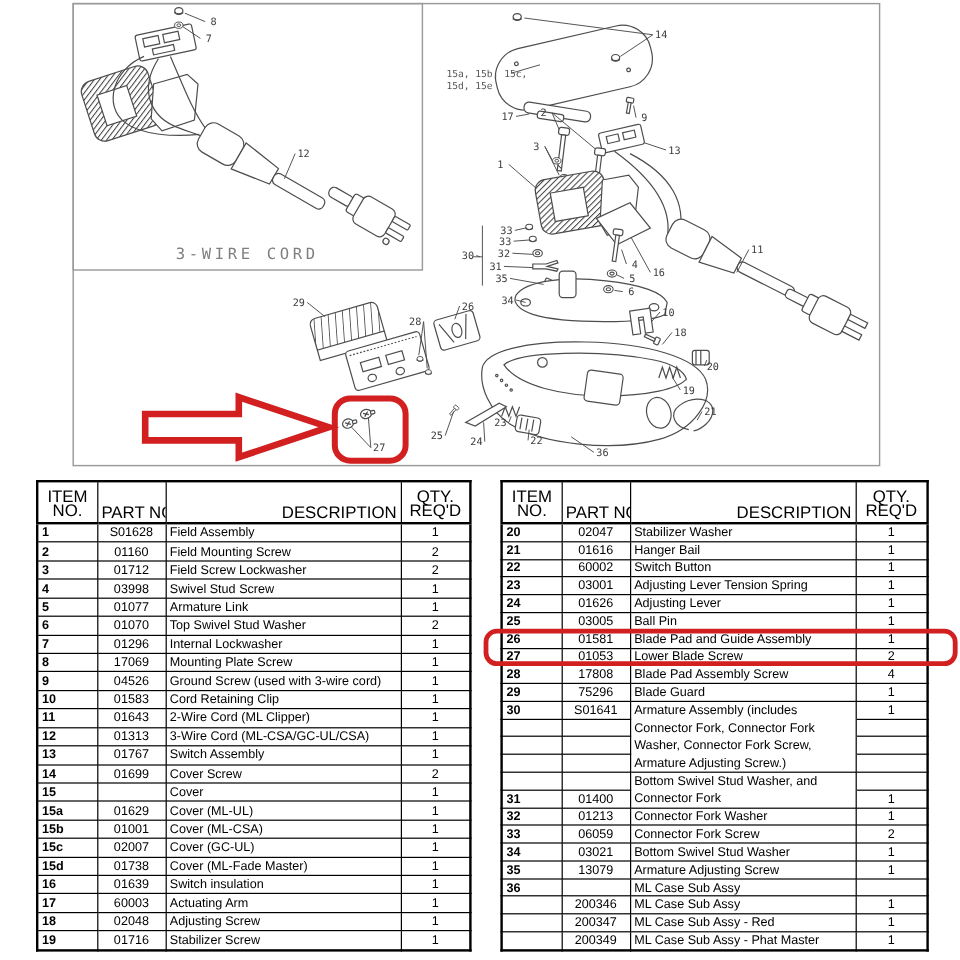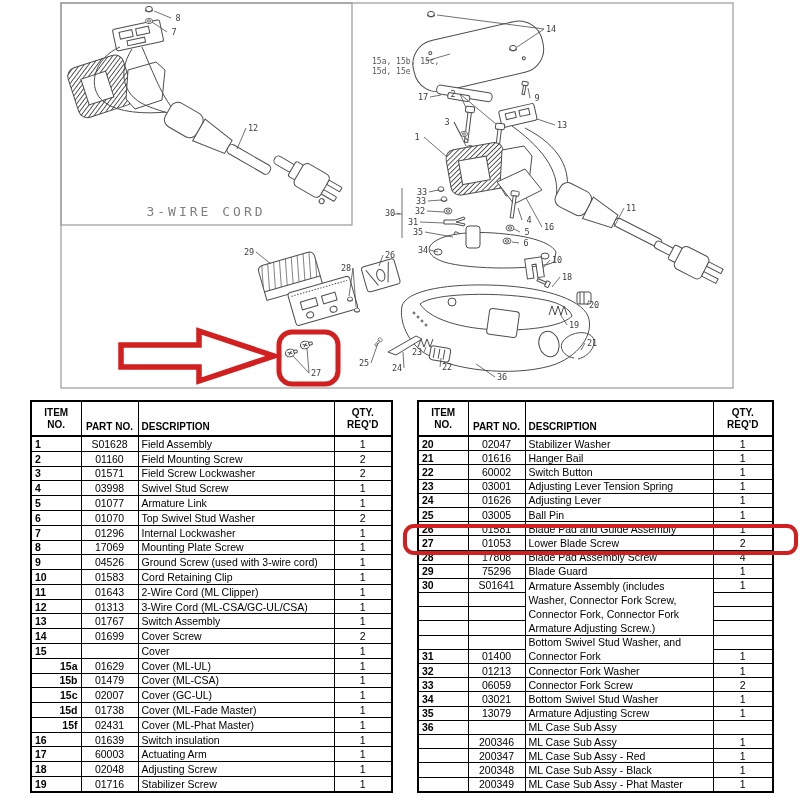--- a/index.html
+++ b/index.html
@@ -14,25 +14,25 @@
   .leader{stroke:#4d4d4d;stroke-width:0.8}
   .boxline{fill:none;stroke:#9a9a9a;stroke-width:1.2}
   #inset-title{font:13px "DejaVu Sans Mono",monospace;fill:#7f7f7f;letter-spacing:3px;text-anchor:middle}
   
   table{border-collapse:collapse;table-layout:fixed;position:absolute;background:#fff;
         border:2px solid #000}
   #table-left{left:30px;top:400px;width:361px;height:393px}
   #table-right{left:417px;top:400px;width:355px;height:393px}
   td{border:1px solid #000;font-size:10.5px;line-height:12px;height:13px;
      padding:0 3px;white-space:nowrap;overflow:hidden}
-  thead td{font-weight:bold;font-size:10px;text-align:center;border-bottom:2px solid #000;height:31px}
+  thead td{font-weight:normal;font-size:14px;text-align:center;border-bottom:2px solid #000;height:31px}
   thead td.h-part,thead td.h-desc{vertical-align:bottom;padding-bottom:2px}
-  thead td.h-desc{text-align:left}
+  thead td.h-desc{text-align:right}
   td.c-item{font-weight:bold}
-  td.c-item.sub{text-align:right}
+  td.c-item.sub{text-align:left}
   td.c-part,td.c-qty{text-align:center}
   td.dnb{border-bottom-style:hidden}
   
   #row27-highlight{position:absolute;left:403px;top:524px;width:395px;height:31px;
      border:4px solid #d21f1f;border-radius:11px;box-sizing:border-box;z-index:5;
      pointer-events:none}
 </style>
 </head>
 <body>
 
@@ -345,21 +345,21 @@
         <td class="c-qty">1</td>
       </tr>
       <tr>
         <td class="c-item">2</td>
         <td class="c-part">01160</td>
         <td class="c-desc">Field Mounting Screw</td>
         <td class="c-qty">2</td>
       </tr>
       <tr>
         <td class="c-item">3</td>
-        <td class="c-part">01571</td>
+        <td class="c-part">01712</td>
         <td class="c-desc">Field Screw Lockwasher</td>
         <td class="c-qty">2</td>
       </tr>
       <tr>
         <td class="c-item">4</td>
         <td class="c-part">03998</td>
         <td class="c-desc">Swivel Stud Screw</td>
         <td class="c-qty">1</td>
       </tr>
       <tr>
@@ -429,40 +429,34 @@
         <td class="c-qty">1</td>
       </tr>
       <tr>
         <td class="c-item sub">15a</td>
         <td class="c-part">01629</td>
         <td class="c-desc">Cover (ML-UL)</td>
         <td class="c-qty">1</td>
       </tr>
       <tr>
         <td class="c-item sub">15b</td>
-        <td class="c-part">01479</td>
+        <td class="c-part">01001</td>
         <td class="c-desc">Cover (ML-CSA)</td>
         <td class="c-qty">1</td>
       </tr>
       <tr>
         <td class="c-item sub">15c</td>
         <td class="c-part">02007</td>
         <td class="c-desc">Cover (GC-UL)</td>
         <td class="c-qty">1</td>
       </tr>
       <tr>
         <td class="c-item sub">15d</td>
         <td class="c-part">01738</td>
         <td class="c-desc">Cover (ML-Fade Master)</td>
-        <td class="c-qty">1</td>
-      </tr>
-      <tr>
-        <td class="c-item sub">15f</td>
-        <td class="c-part">02431</td>
-        <td class="c-desc">Cover (ML-Phat Master)</td>
         <td class="c-qty">1</td>
       </tr>
       <tr>
         <td class="c-item">16</td>
         <td class="c-part">01639</td>
         <td class="c-desc">Switch insulation</td>
         <td class="c-qty">1</td>
       </tr>
       <tr>
         <td class="c-item">17</td>
@@ -569,27 +563,27 @@
       </tr>
       <tr>
         <td class="c-item">30</td>
         <td class="c-part">S01641</td>
         <td class="c-desc dnb">Armature Assembly (includes</td>
         <td class="c-qty">1</td>
       </tr>
       <tr>
         <td class="c-item"></td>
         <td class="c-part"></td>
-        <td class="c-desc dnb">Washer, Connector Fork Screw,</td>
+        <td class="c-desc dnb">Connector Fork, Connector Fork</td>
         <td class="c-qty"></td>
       </tr>
       <tr>
         <td class="c-item"></td>
         <td class="c-part"></td>
-        <td class="c-desc dnb">Connector Fork, Connector Fork</td>
+        <td class="c-desc dnb">Washer, Connector Fork Screw,</td>
         <td class="c-qty"></td>
       </tr>
       <tr>
         <td class="c-item"></td>
         <td class="c-part"></td>
         <td class="c-desc">Armature Adjusting Screw.)</td>
         <td class="c-qty"></td>
       </tr>
       <tr>
         <td class="c-item"></td>
@@ -640,26 +634,20 @@
         <td class="c-qty">1</td>
       </tr>
       <tr>
         <td class="c-item"></td>
         <td class="c-part">200347</td>
         <td class="c-desc">ML Case Sub Assy - Red</td>
         <td class="c-qty">1</td>
       </tr>
       <tr>
         <td class="c-item"></td>
-        <td class="c-part">200348</td>
-        <td class="c-desc">ML Case Sub Assy - Black</td>
-        <td class="c-qty">1</td>
-      </tr>
-      <tr>
-        <td class="c-item"></td>
         <td class="c-part">200349</td>
         <td class="c-desc">ML Case Sub Assy - Phat Master</td>
         <td class="c-qty">1</td>
       </tr>
     </tbody>
 </table>
 
 <div id="row27-highlight"></div>
 
 </body></html>

